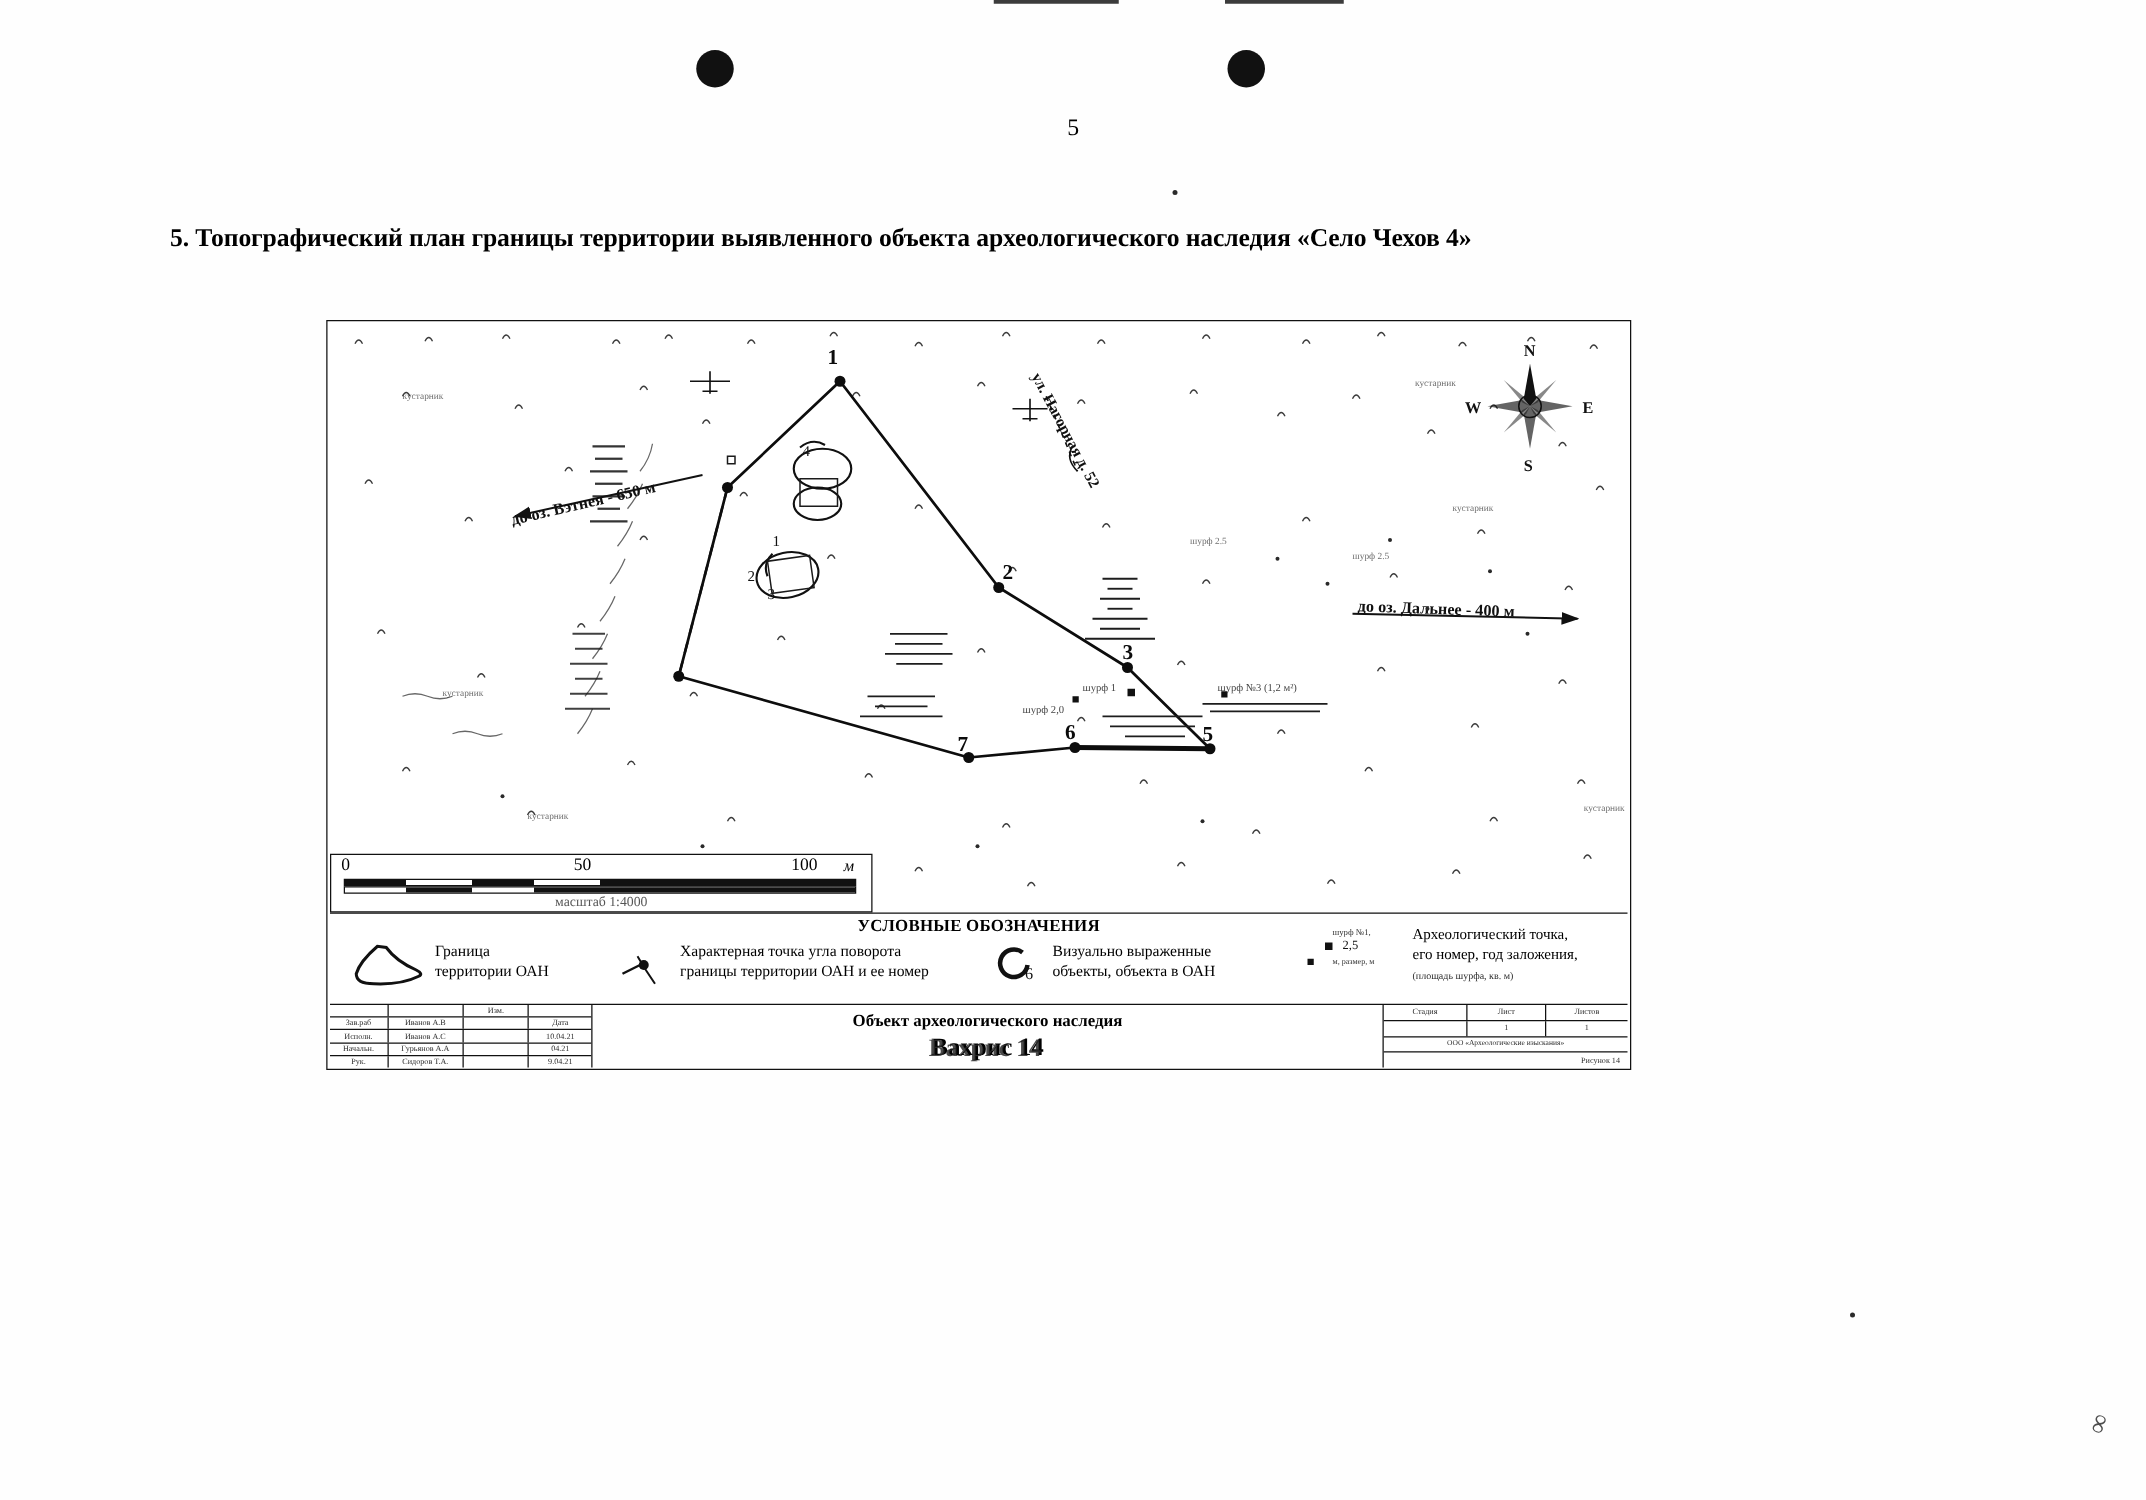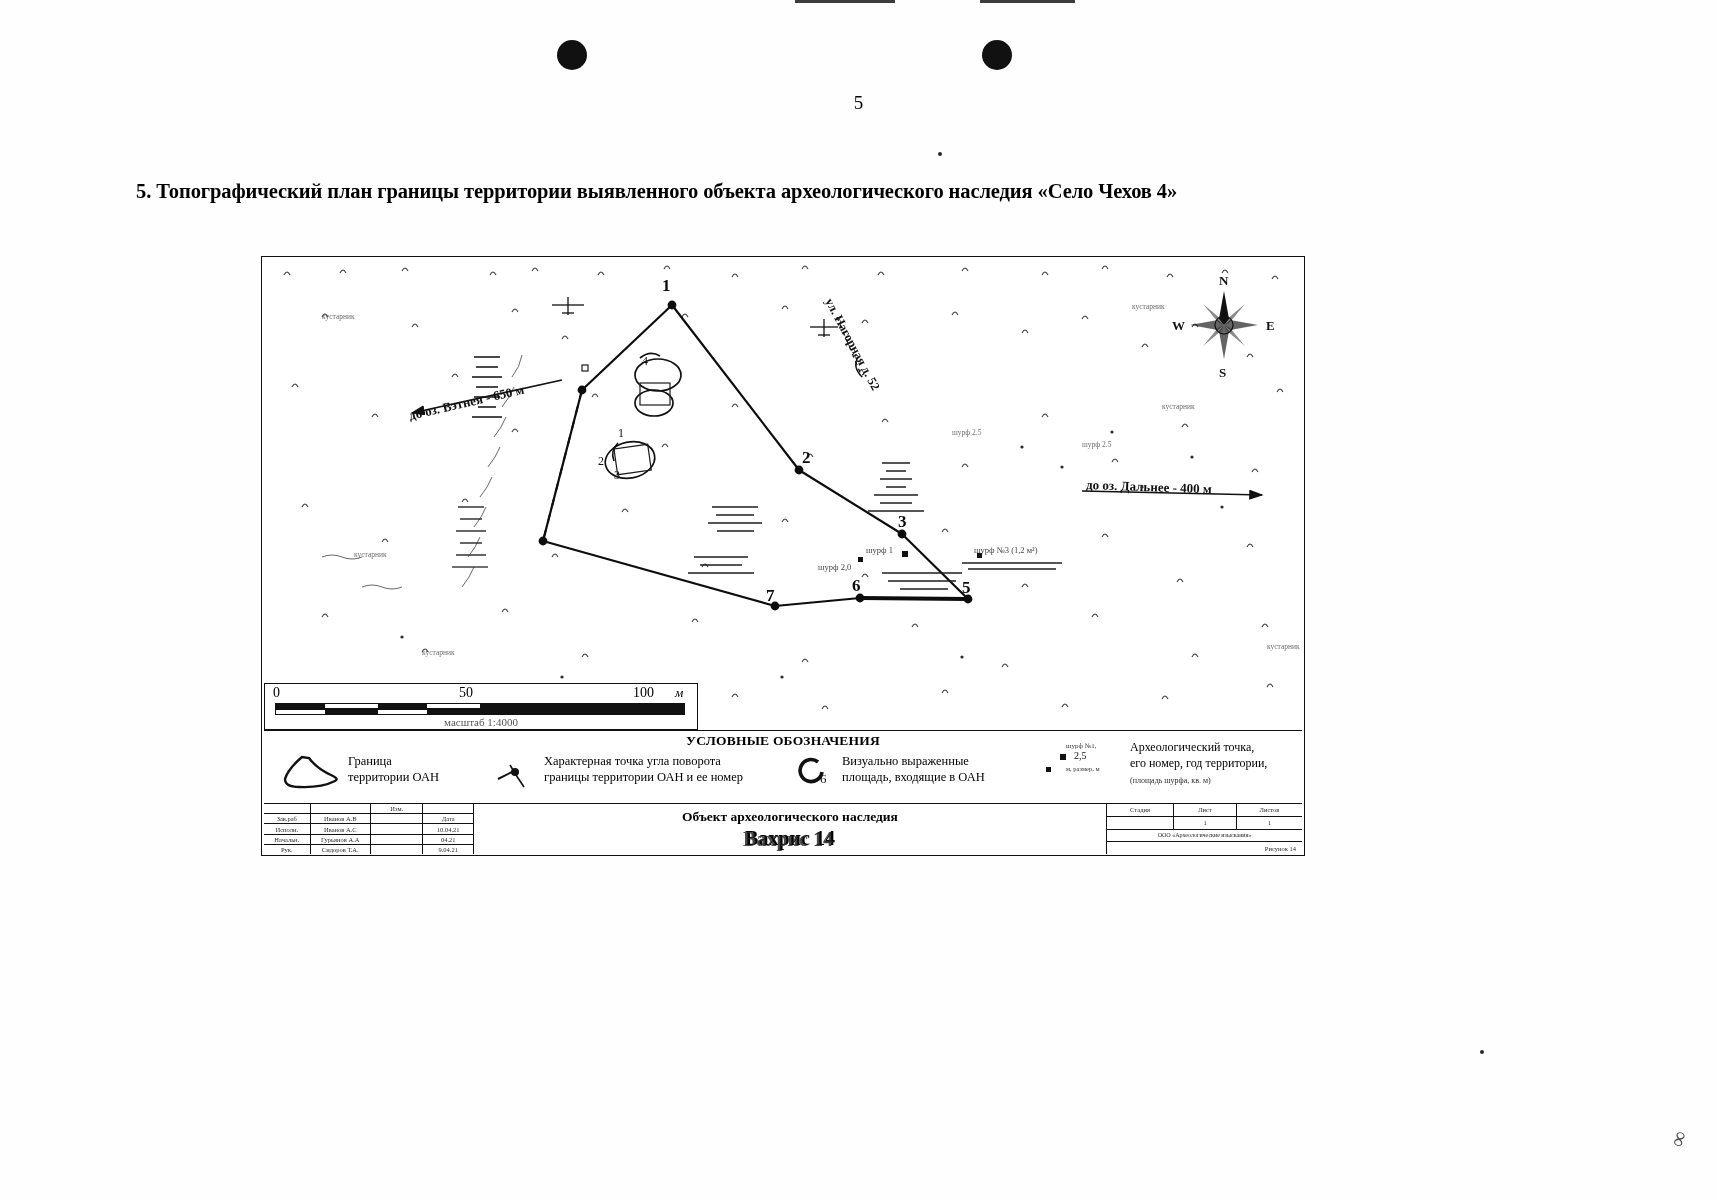--- a/index.html
+++ b/index.html
@@ -642,37 +642,37 @@
 
         <div class="leg-item leg-3">
           <span class="leg-sym">
             <svg width="40" height="40" viewBox="0 0 40 40">
               <path d="M24 9 a11 11 0 1 0 4 10" fill="none" stroke="#111" stroke-width="3.6"></path>
               <text x="26" y="30" font-family="Liberation Serif, serif" font-size="13" fill="#111">6</text>
             </svg>
           </span>
           <span class="leg-text">
             <span>Визуально выраженные</span><br>
-            <span>площадь, входящие в ОАН</span>
+            <span>объекты, объекта в ОАН</span>
           </span>
         </div>
 
         <div class="leg-item leg-4">
           <span class="leg-sym">
             <svg width="78" height="48" viewBox="0 0 78 48">
               <text x="22" y="9" font-family="Liberation Serif, serif" font-size="7" fill="#333">шурф №1,</text>
               <text x="30" y="20" font-family="Liberation Serif, serif" font-size="10" fill="#111">2,5</text>
               <rect x="16" y="15" width="6" height="6" fill="#111"></rect>
               <rect x="2" y="28" width="5" height="5" fill="#111"></rect>
               <text x="22" y="32" font-family="Liberation Serif, serif" font-size="6.5" fill="#333">м, размер, м</text>
             </svg>
           </span>
           <span class="leg-text" style="font-size:12px;">
             <span>Археологический точка,</span><br>
-            <span>его номер, год территории,</span><br>
+            <span>его номер, год заложения,</span><br>
             <span class="smudge" style="font-size:8px">(площадь шурфа, кв. м)</span>
           </span>
         </div>
 
       </div>
     </div>
 
     <div class="titleblock">
 
       <div class="tb-left">

